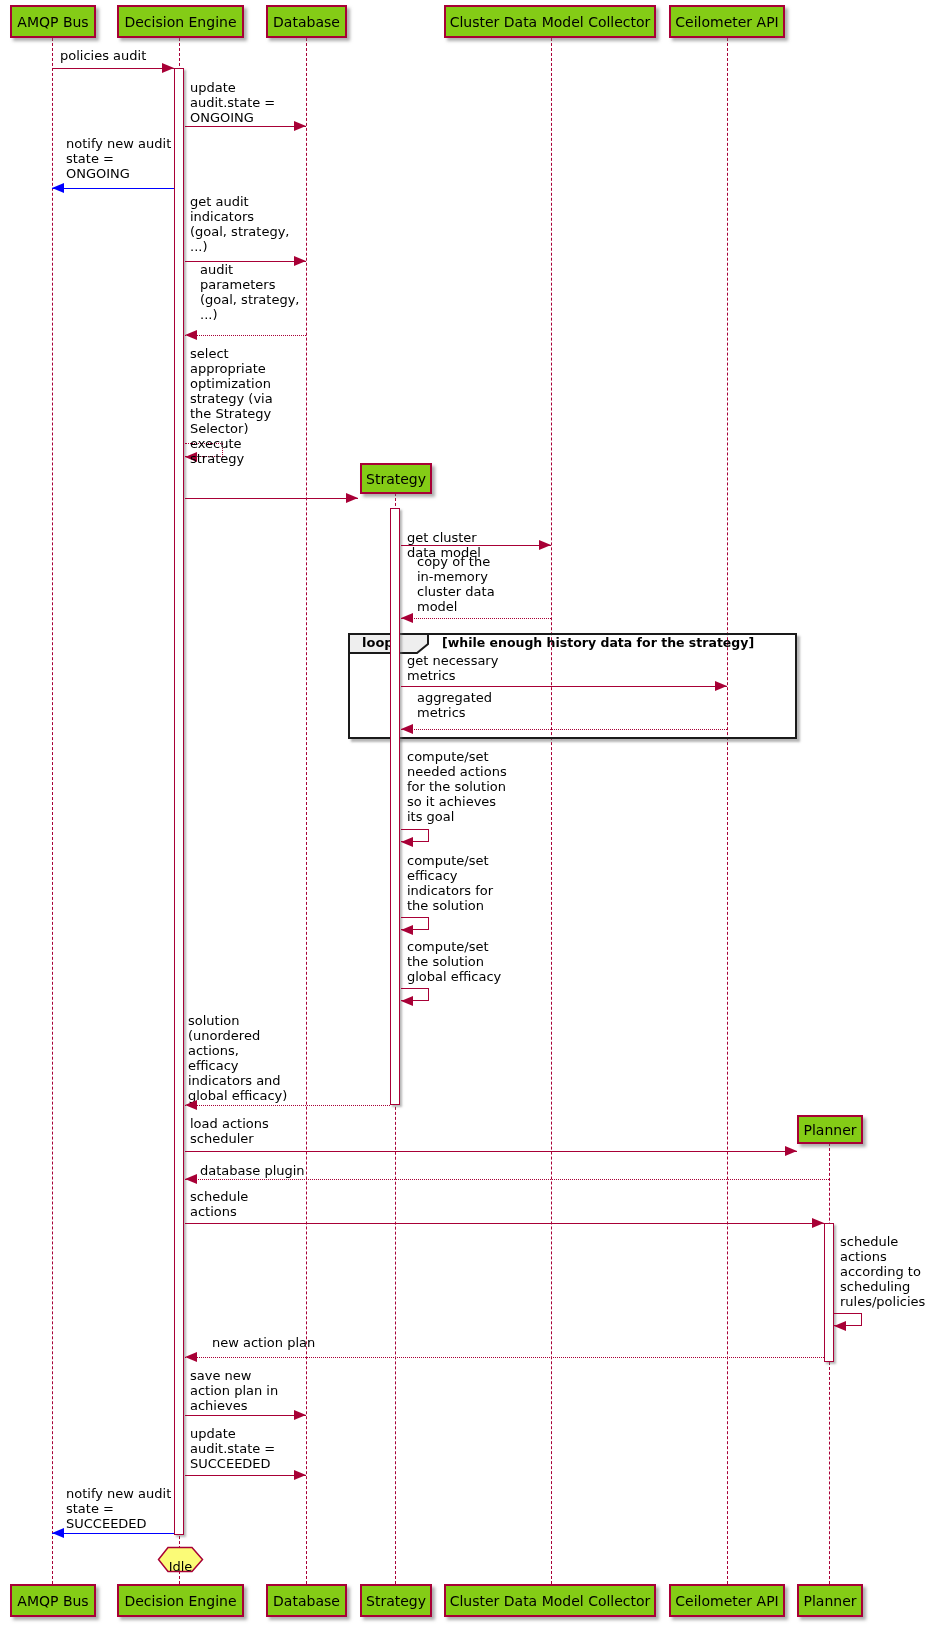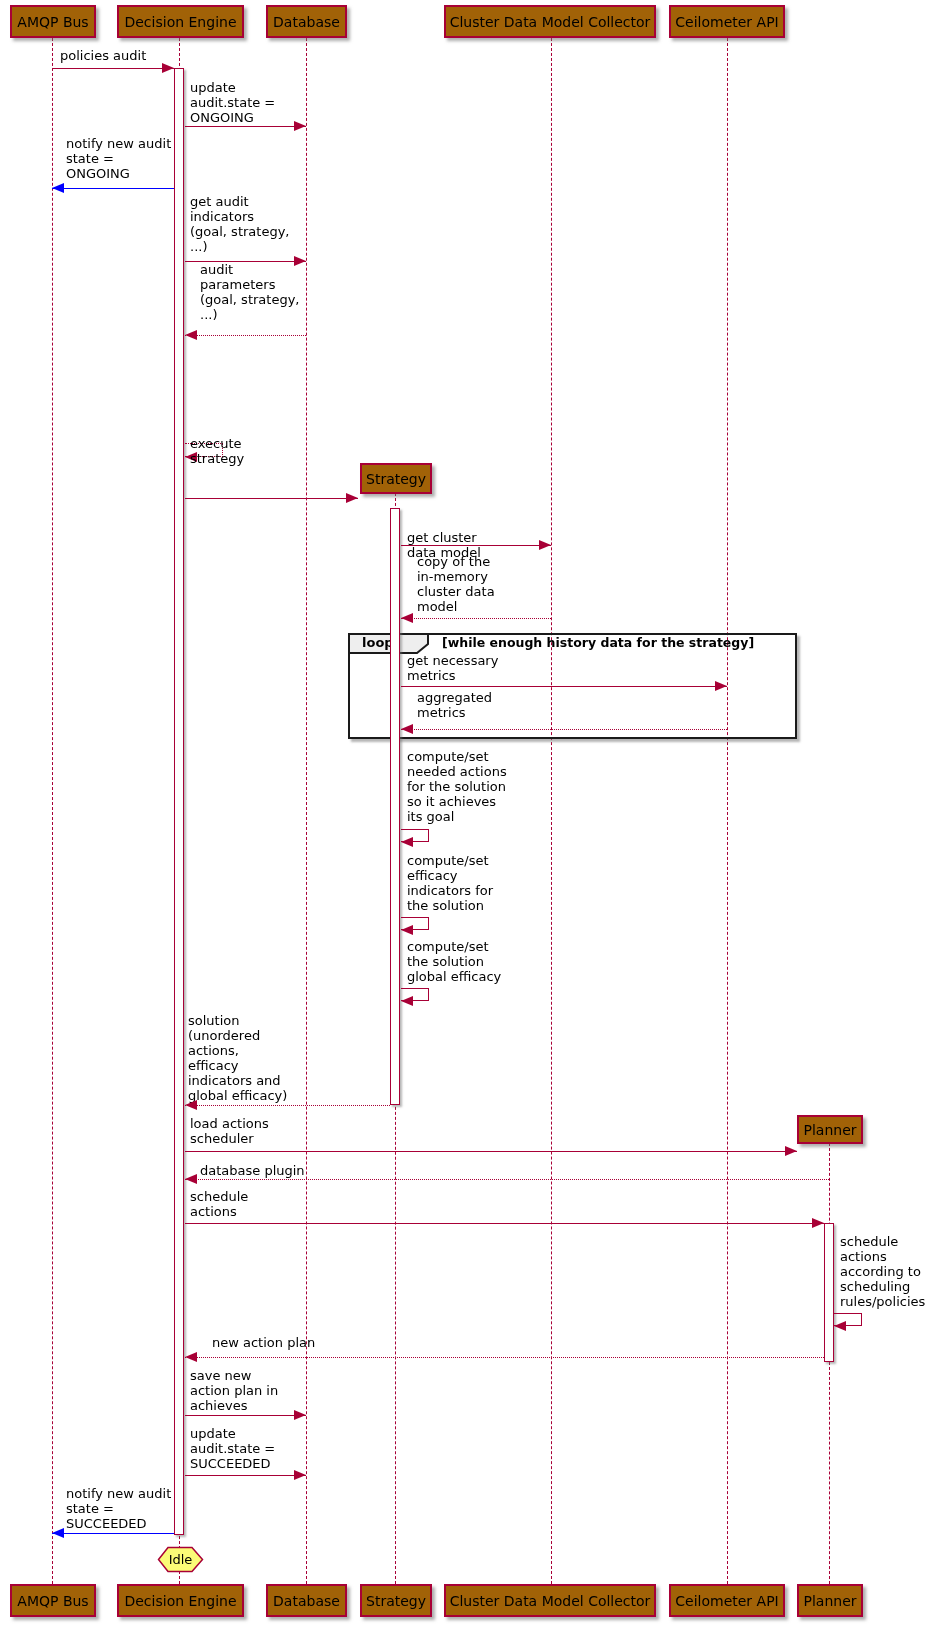--- a/index.html
+++ b/index.html
@@ -1,21 +1,21 @@
 <!DOCTYPE html>
 <html><head>
 <meta charset="utf-8">
 <style>
   html,body{margin:0;padding:0;background:#fff;}
   #stage{
     position:relative;width:938px;height:1626px;background:#ffffff;
     font-family:"DejaVu Sans","Liberation Sans",sans-serif;color:#000;overflow:hidden;
   }
   .pbox{
-    position:absolute;background:#a16207;border:2px solid #A80036;
+    position:absolute;background:#84cc16;border:2px solid #A80036;
     box-shadow:3px 3px 3px rgba(110,110,110,.55);
     display:flex;align-items:center;justify-content:center;
     font-size:14px;line-height:16px;white-space:nowrap;box-sizing:border-box;
   }
   .lifeline{position:absolute;width:0;border-left:1px dashed #A80036;}
   .act{
     position:absolute;width:10px;background:#ffffff;border:1.5px solid #A80036;
     box-shadow:2px 2px 2px rgba(110,110,110,.5);box-sizing:border-box;
   }
   .lbl{position:absolute;font-size:13px;line-height:15px;white-space:pre-line;}
@@ -108,20 +108,26 @@
   <div class="line" style="left:185px;top:261px;width:121px"></div>
   <div class="ah-r" style="left:294px;top:256px"></div>
 
   <div class="lbl" style="left:200px;top:262px">audit
 parameters
 (goal, strategy,
 ...)</div>
   <div class="line dot" style="left:185px;top:335px;width:121px"></div>
   <div class="ah-l" style="left:185px;top:330px"></div>
 
+  <div class="lbl" style="left:190px;top:346px">select
+appropriate
+optimization
+strategy (via
+the Strategy
+Selector)</div>
   <div class="selfmsg dot" style="left:185px;top:443px;width:38px;height:14px"></div>
   <div class="ah-l" style="left:185px;top:452px"></div>
 
   <div class="lbl" style="left:190px;top:436px">execute
 strategy</div>
   <div class="line" style="left:185px;top:498px;width:173px"></div>
   <div class="ah-r" style="left:346px;top:493px"></div>
 
   <div class="lbl" style="left:407px;top:530px">get cluster
 data model</div>
@@ -212,21 +218,21 @@
 SUCCEEDED</div>
   <div class="line" style="left:185px;top:1475px;width:121px"></div>
   <div class="ah-r" style="left:294px;top:1470px"></div>
 
   <div class="lbl" style="left:66px;top:1486px">notify new audit
 state =
 SUCCEEDED</div>
   <div class="line blue" style="left:52px;top:1533px;width:122px"></div>
   <div class="ah-l blue" style="left:52px;top:1528px"></div>
 
-  <div class="hexwrap" style="left:157px;top:1546px;width:47px;height:27px">
+  <div class="hexwrap" style="left:157px;top:1546px;width:47px;height:40px">
     <svg width="47" height="27">
       <polygon points="11,1.5 35,1.5 45.5,13.5 35,25.5 11,25.5 1.5,13.5" fill="#FBFB77" stroke="#A80036" stroke-width="1.5"></polygon>
     </svg>
     <span>Idle</span>
   </div>
 
   <div class="pbox" style="left:10px;top:1584px;width:86px;height:33px">
       <span>AMQP Bus</span>
     </div>
   <div class="pbox" style="left:117px;top:1584px;width:127px;height:33px">

